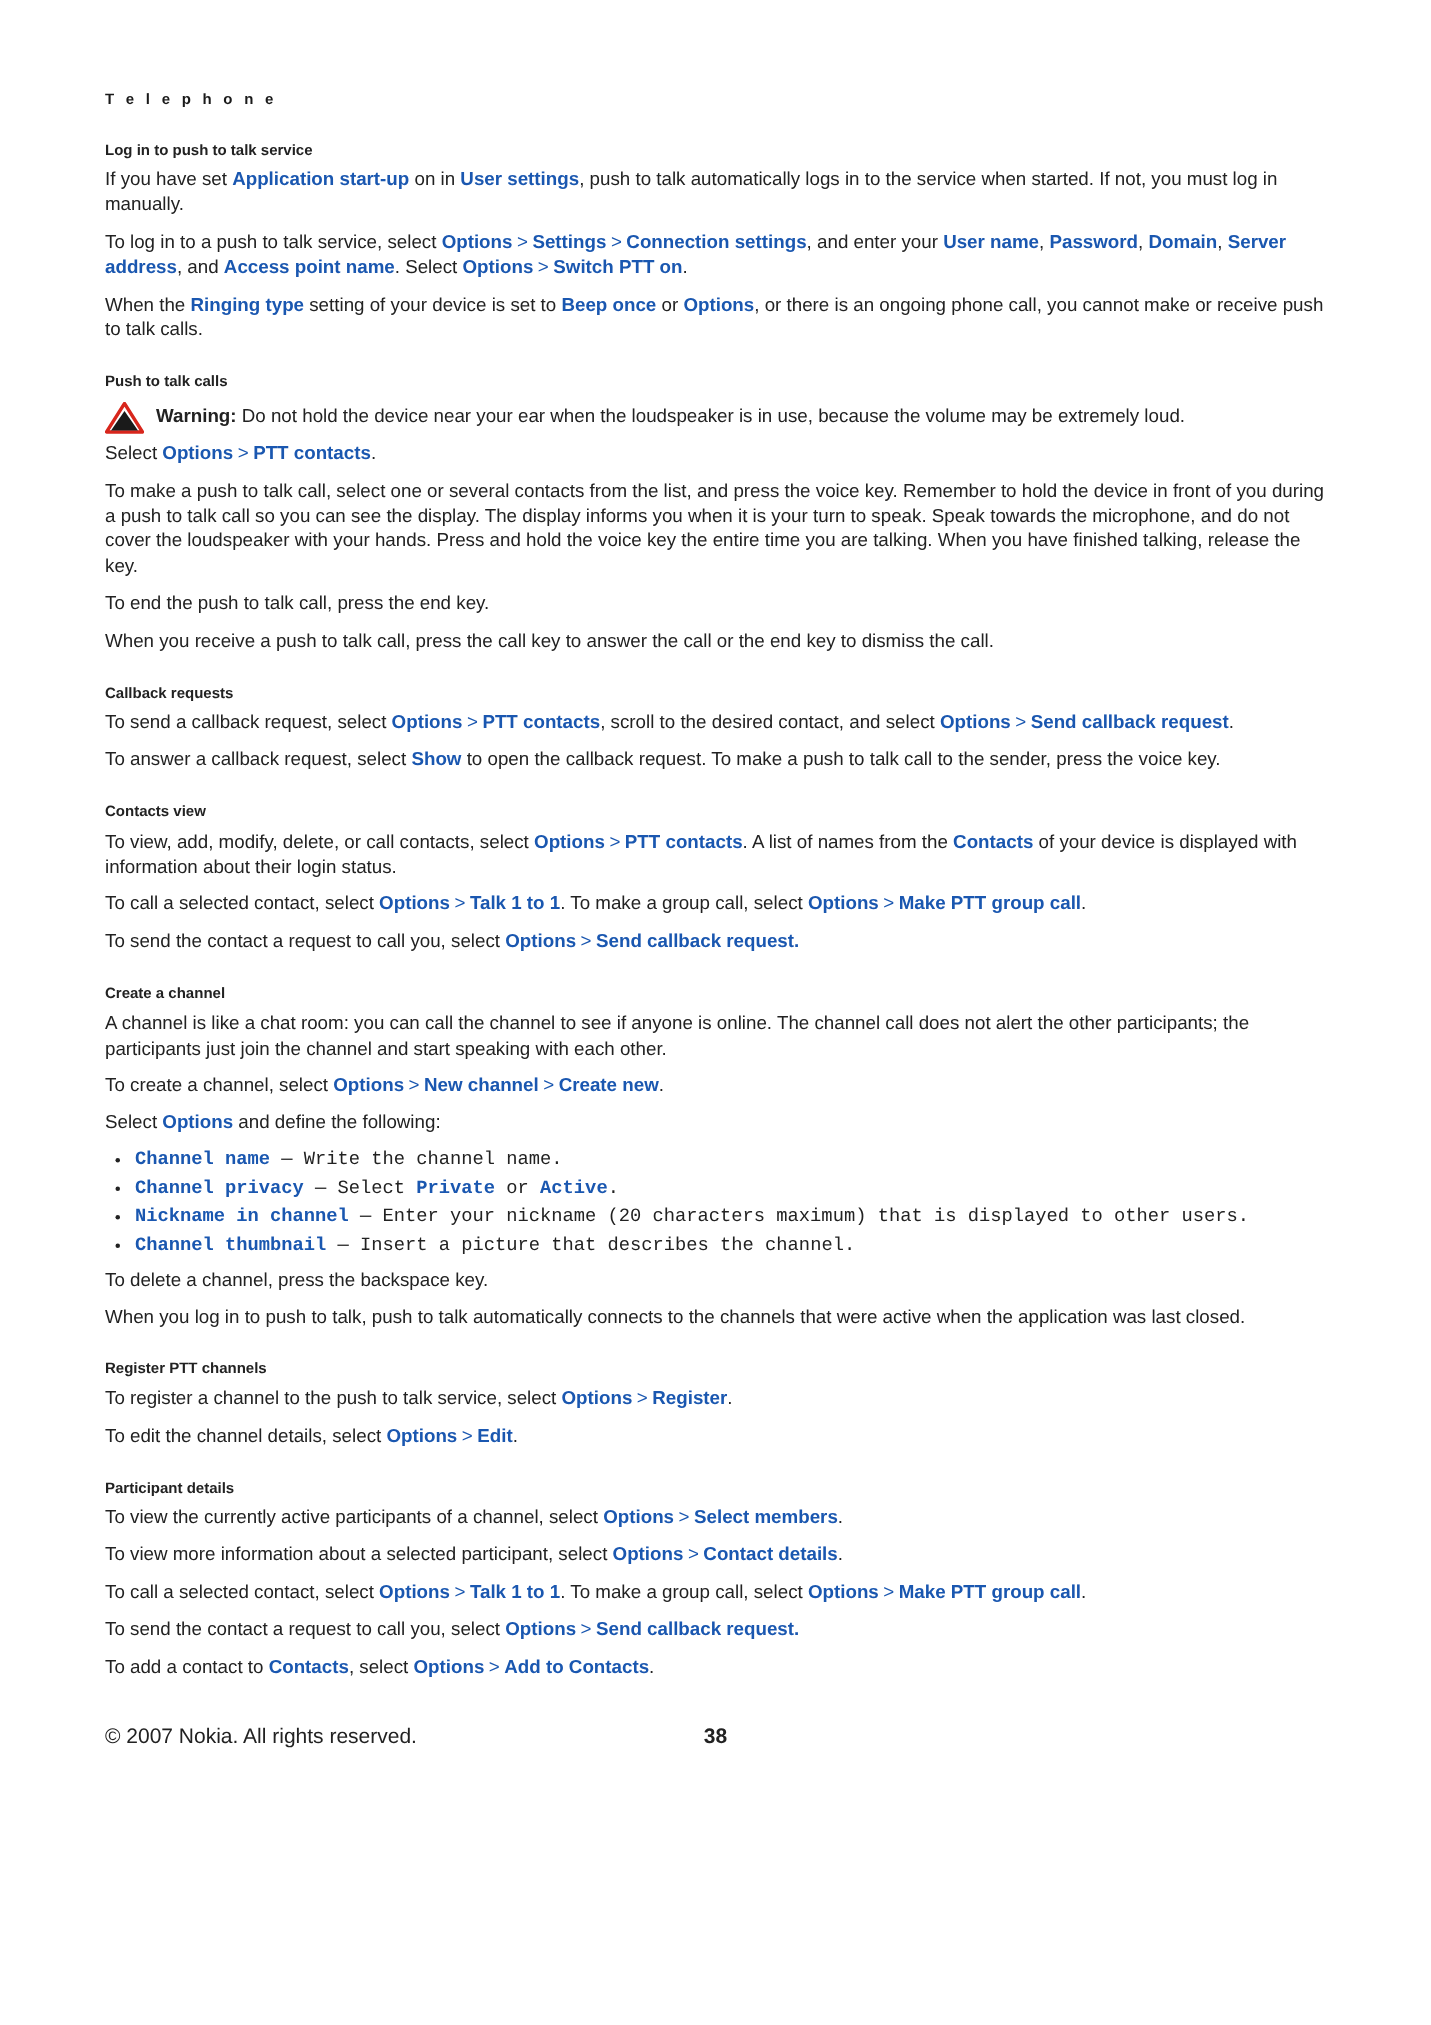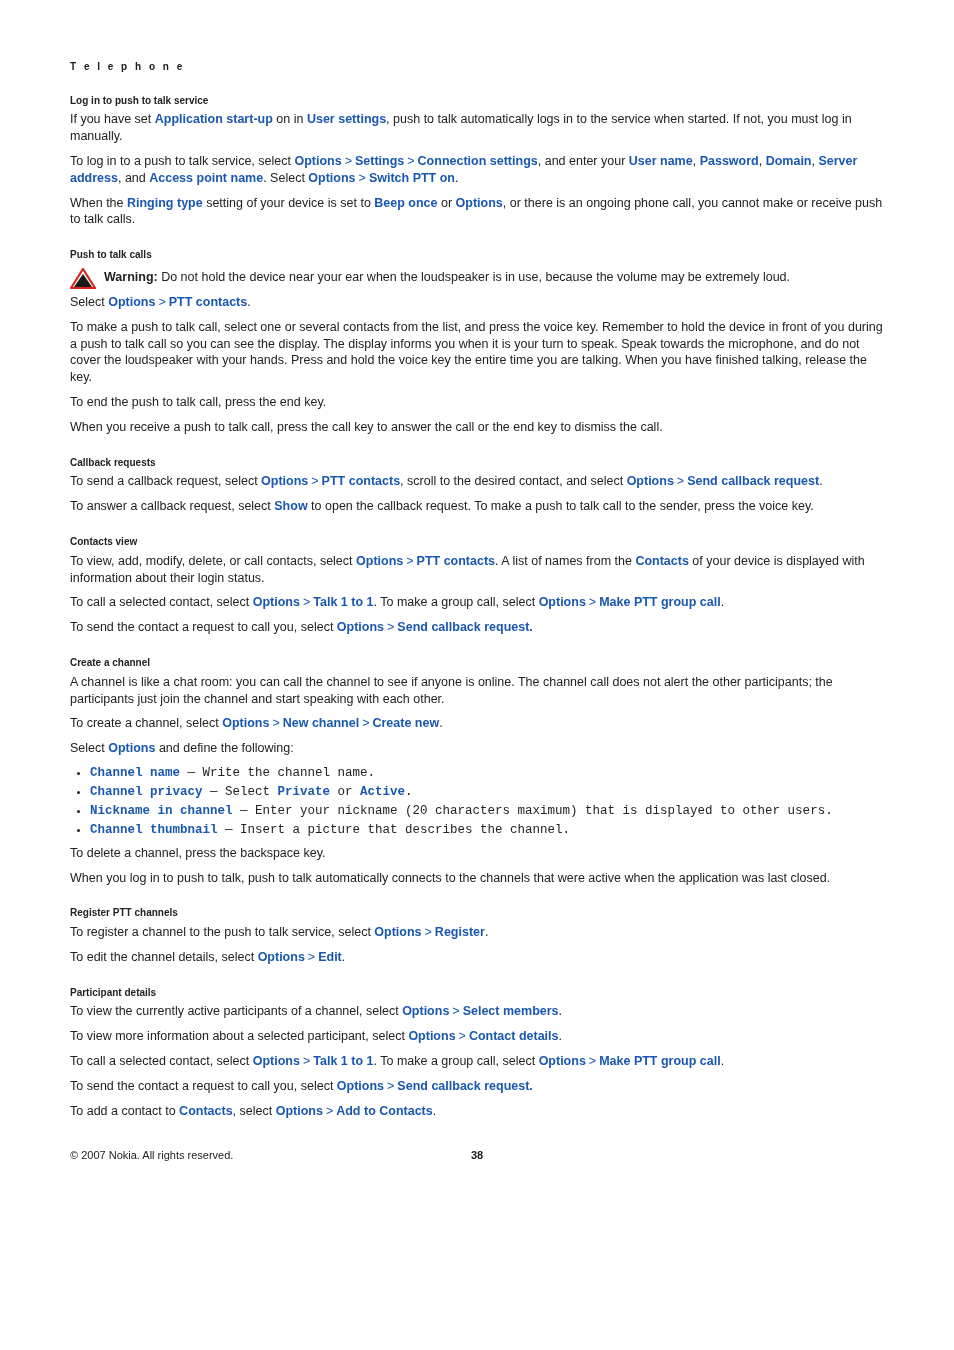--- a/index.html
+++ b/index.html
@@ -68,21 +68,21 @@
     margin: 2px 0 6px 0;
     padding-left: 20px;
     font-family: Liberation Mono, monospace;
   }
   ul.bullets li {
     margin: 2px 0;
   }
   .footer {
     display: flex;
     justify-content: space-between;
-    font-size: 11px;
+    font-size: 14px;
     color: #222;
     margin-top: 28px;
   }
   .footer .page {
     font-weight: 700;
   }
 </style>
 </head>
 <body>
 

